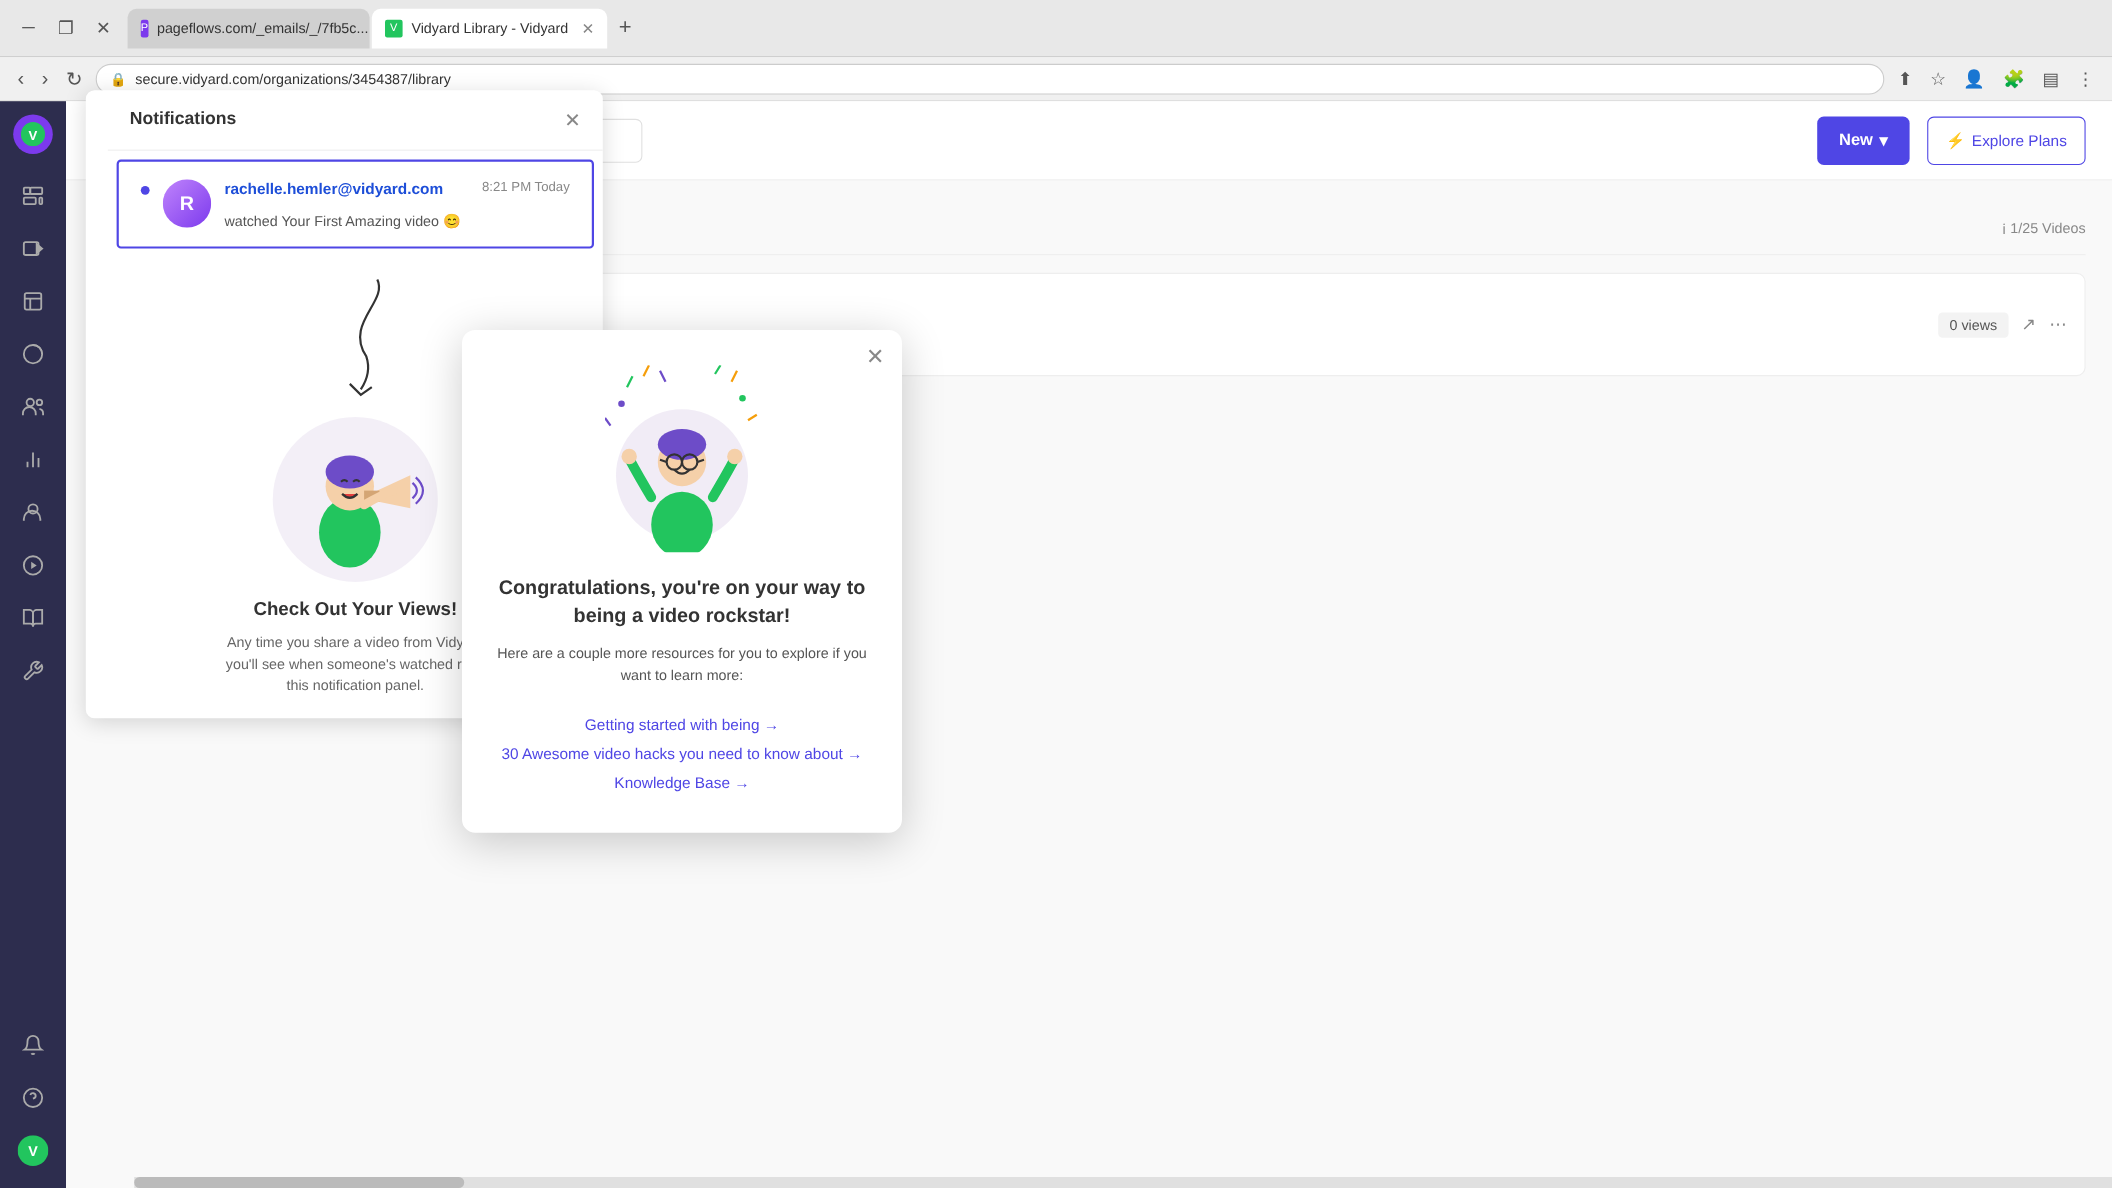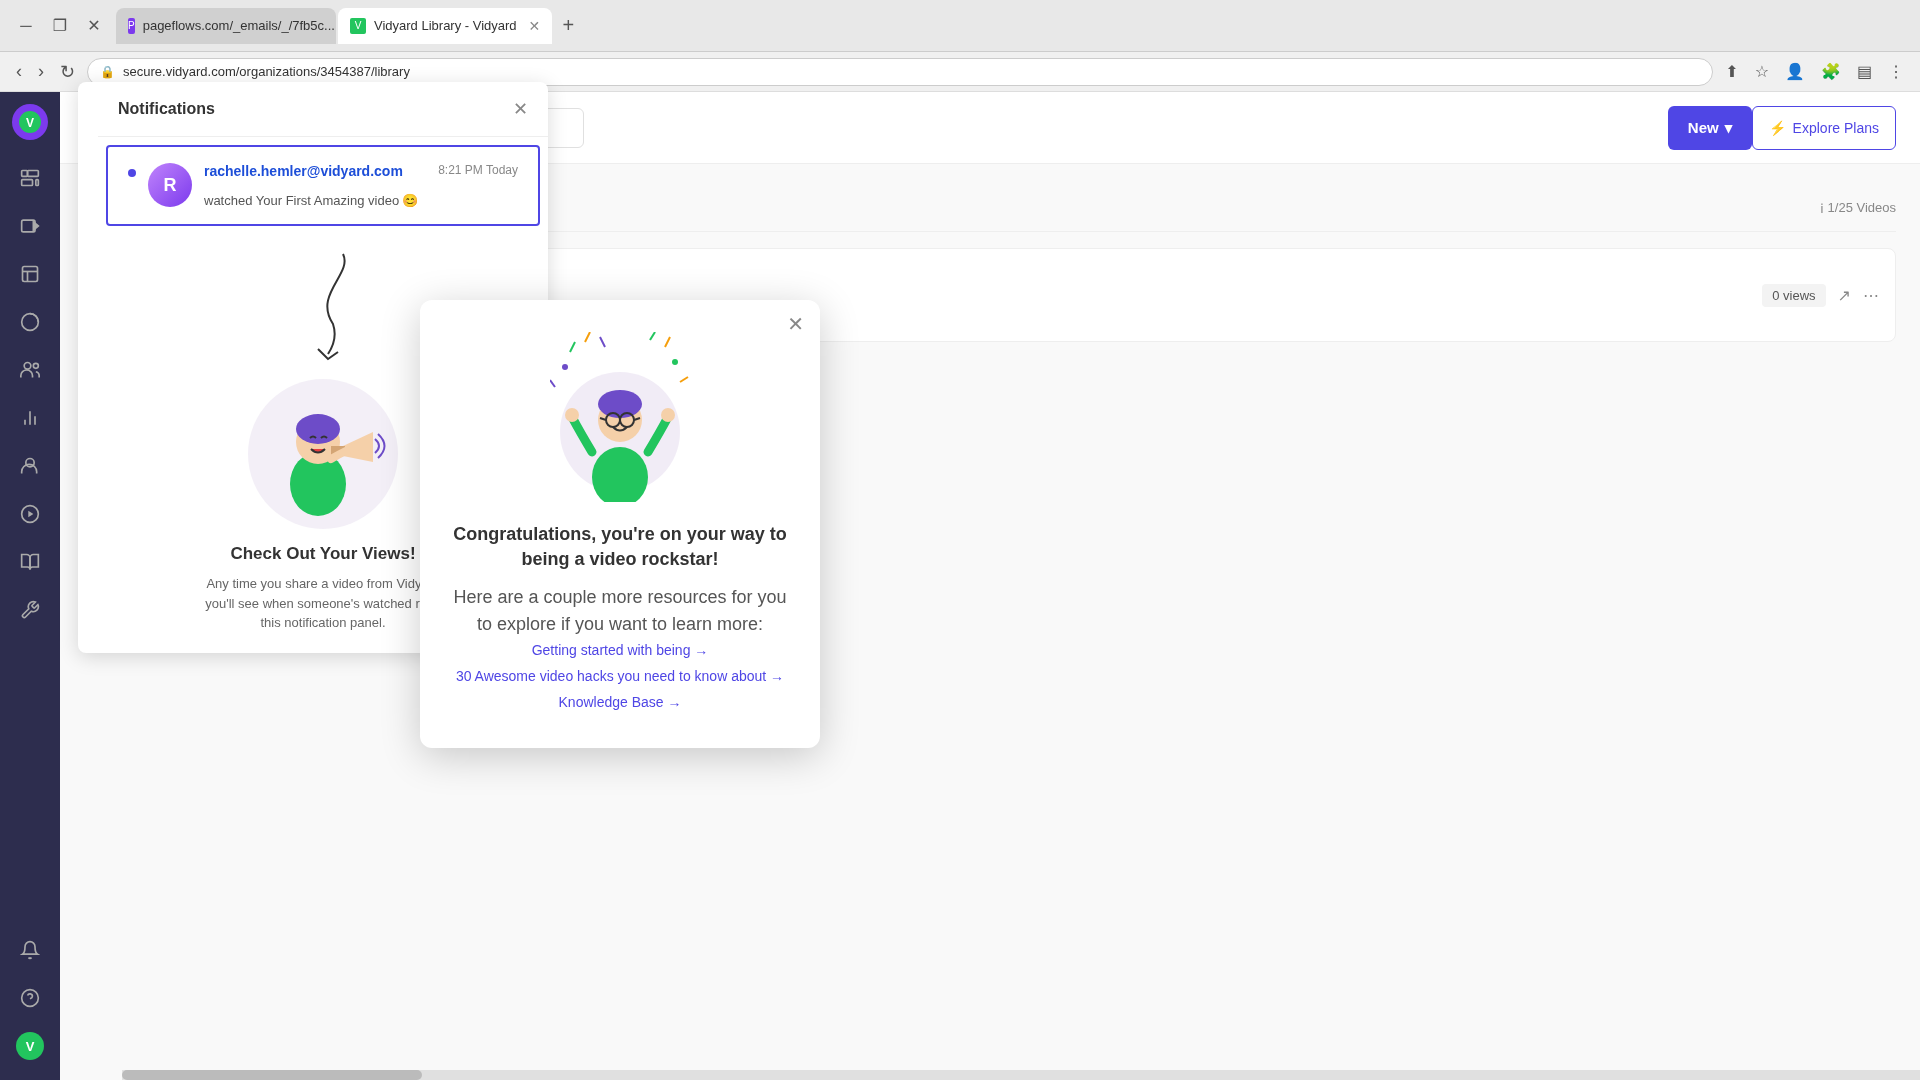--- a/index.html
+++ b/index.html
@@ -124,20 +124,21 @@
       overflow: hidden;
     }
 
     
     .top-bar {
       height: 72px;
       background: white;
       display: flex;
       align-items: center;
       padding: 0 24px;
+      gap: 16px;
       border-bottom: 1px solid #eee;
     }
     .search-bar {
       flex: 1;
       max-width: 500px;
       height: 40px;
       border: 1px solid #e0e0e0;
       border-radius: 6px;
       display: flex;
       align-items: center;
@@ -346,23 +347,23 @@
     .modal-title {
       text-align: center;
       font-size: 18px;
       font-weight: 700;
       color: #333;
       margin-bottom: 12px;
       line-height: 1.4;
     }
     .modal-subtitle {
       text-align: center;
-      font-size: 18px;
+      font-size: 13px;
       color: #555;
-      margin-bottom: 4px;
+      margin-bottom: 28px;
       line-height: 1.5;
     }
     .modal-link {
       display: flex;
       align-items: center;
       justify-content: center;
       gap: 4px;
       color: #4f46e5;
       font-size: 14px;
       text-decoration: none;

